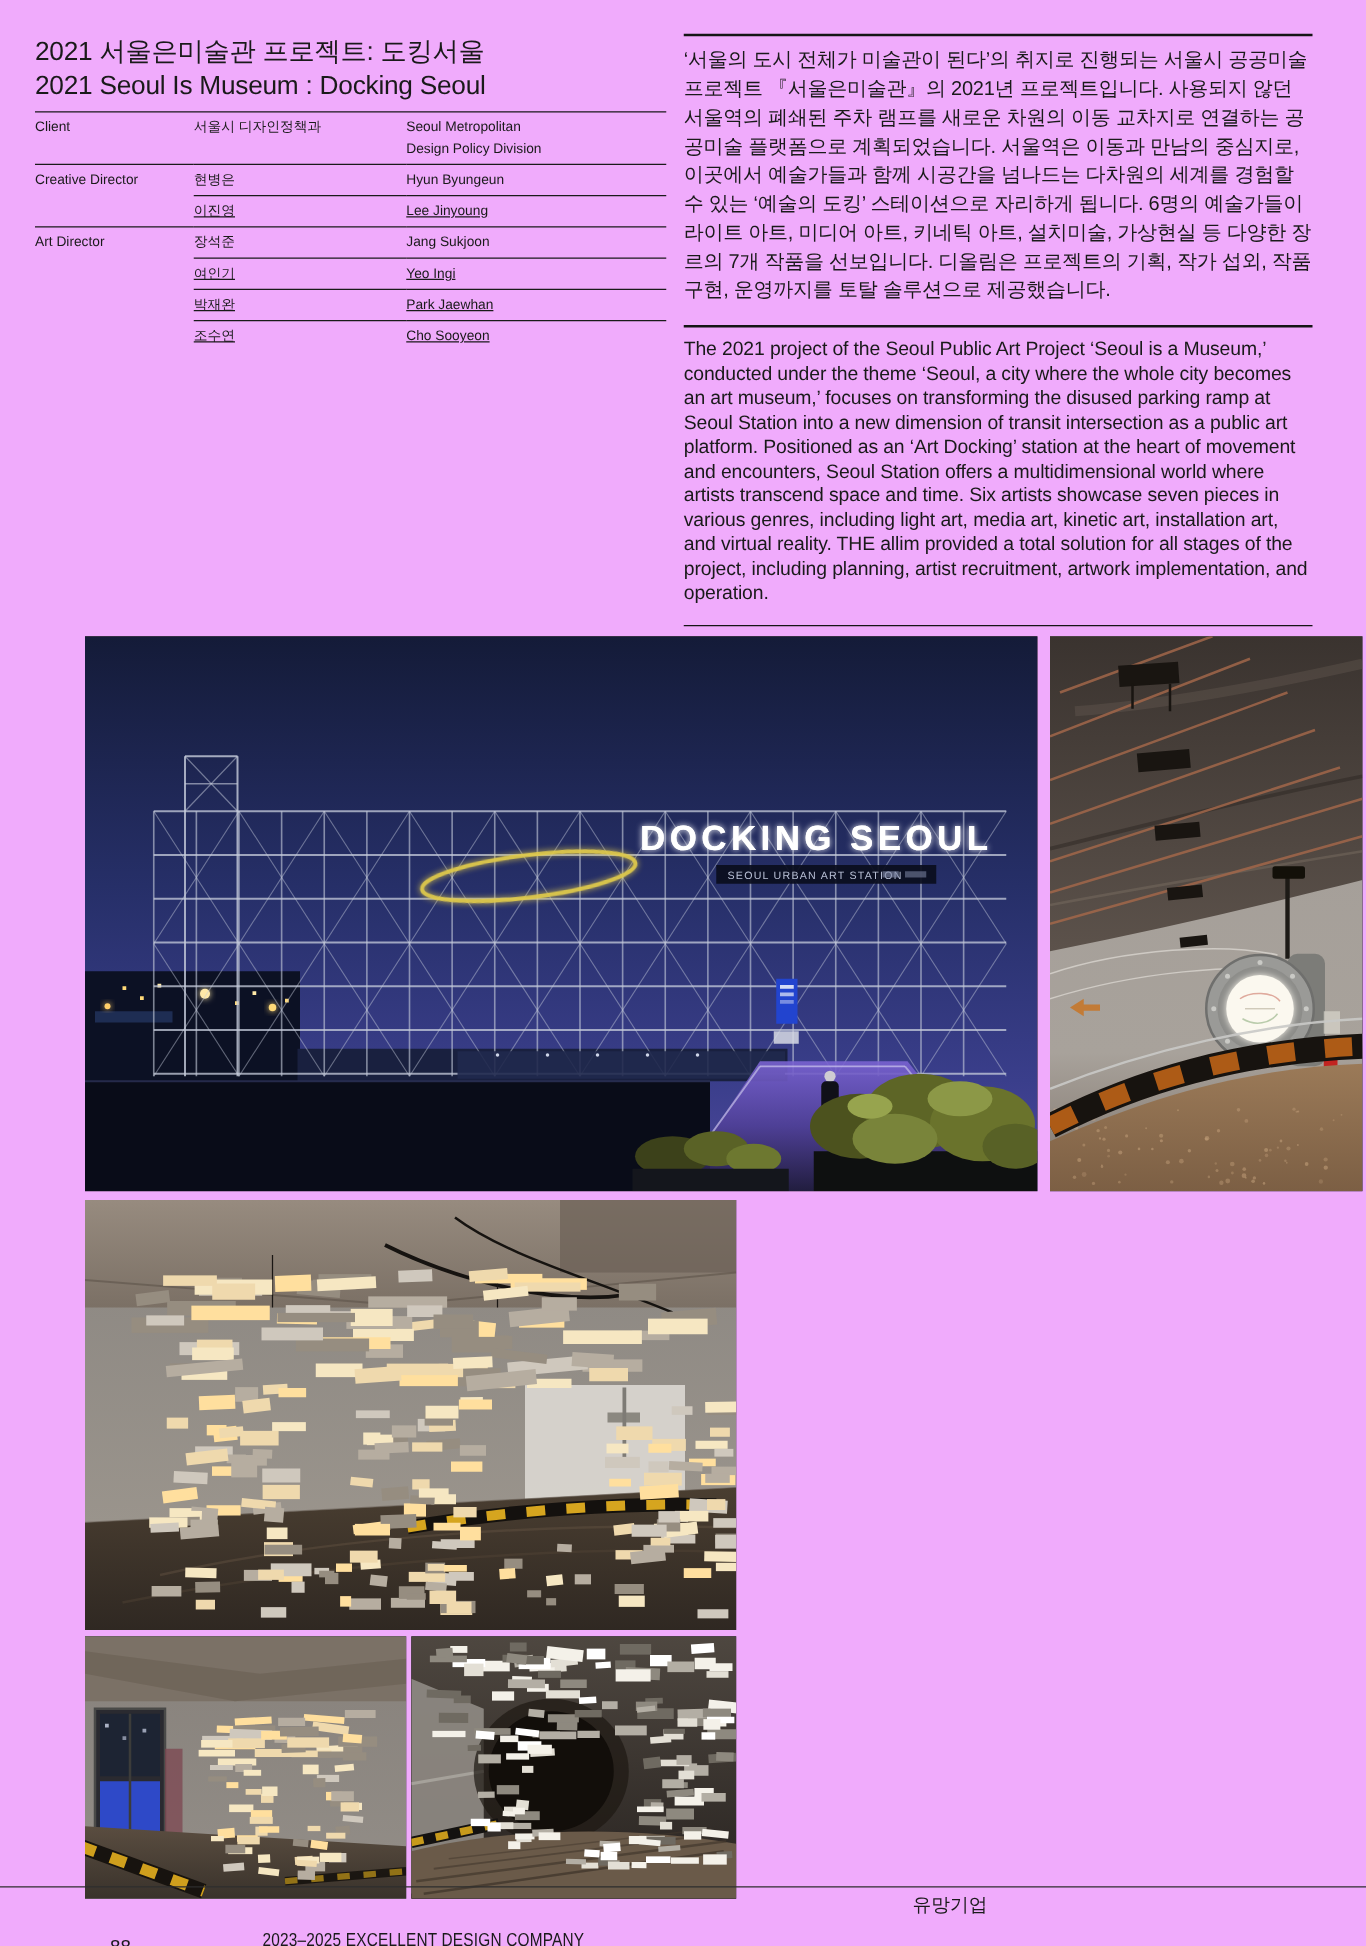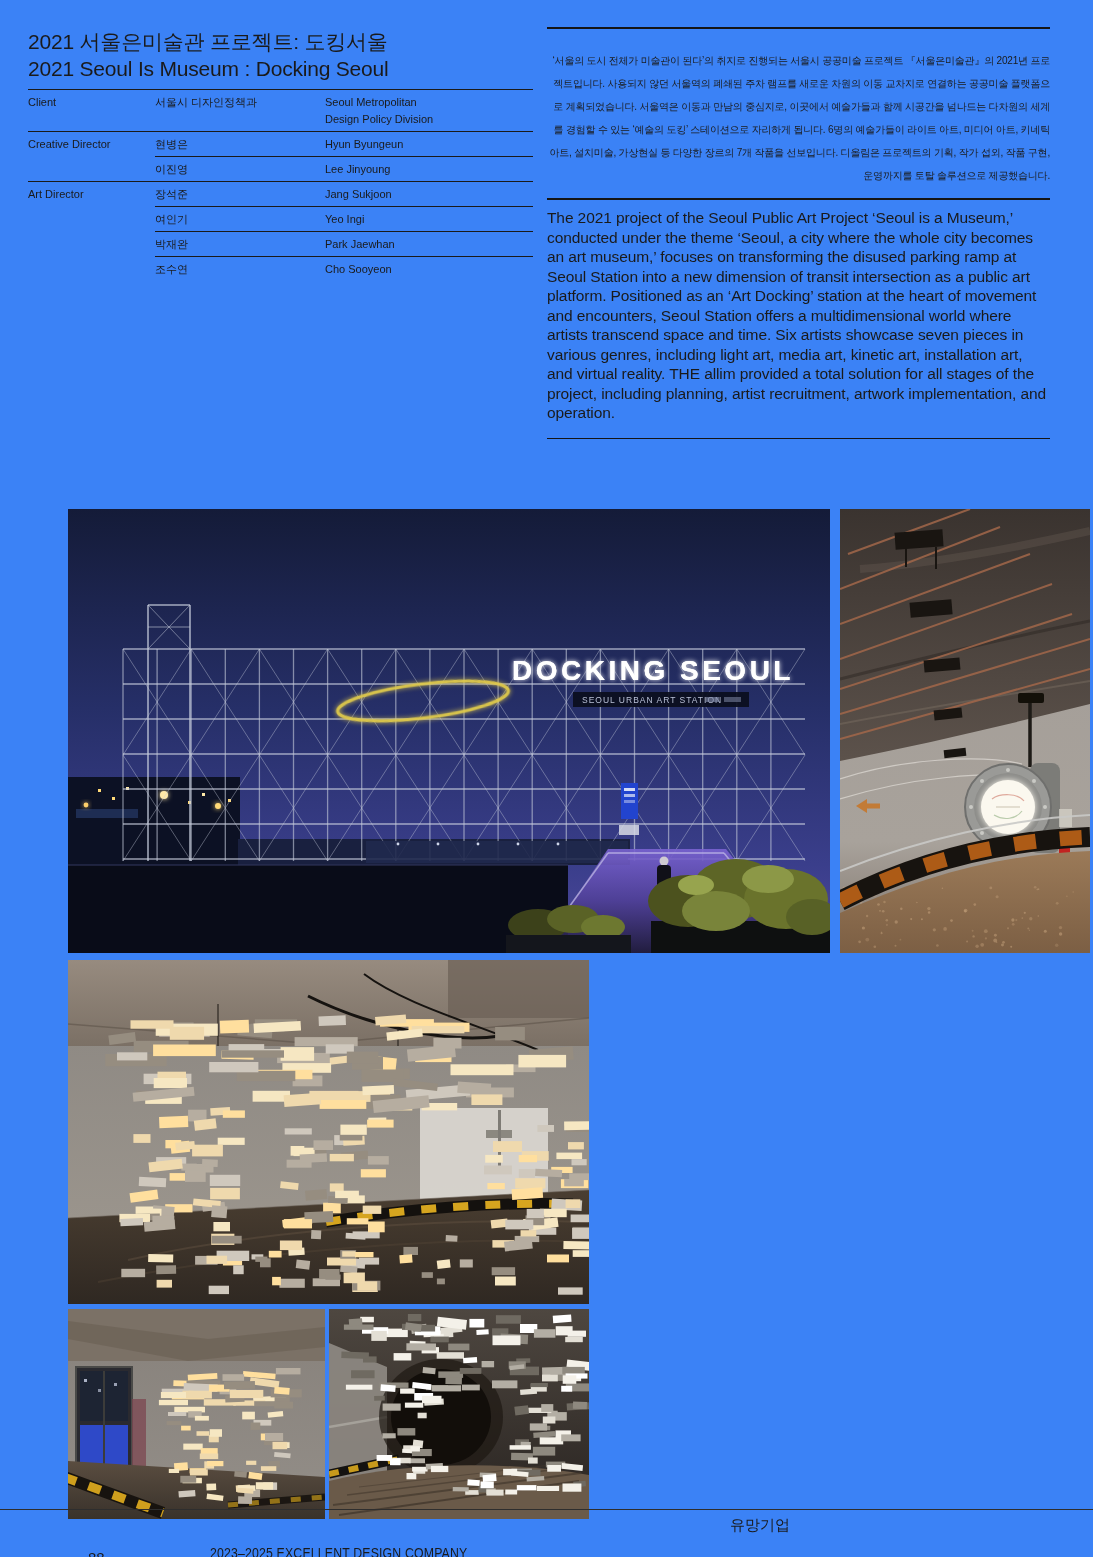--- a/index.html
+++ b/index.html
@@ -1,33 +1,33 @@
 <!DOCTYPE html>
 <html><head>
 <meta charset="utf-8">
 <style>
   html,body{margin:0;padding:0;}
   body{background:#d9d9d9;font-family:"Liberation Sans","DejaVu Sans",sans-serif;color:#1a1a1a;}
-  .page{position:relative;width:1093px;height:1557px;background:#3b82f6;margin:0 auto;overflow:hidden;}
+  .page{position:relative;width:1093px;height:1557px;background:#f0abfc;margin:0 auto;overflow:hidden;}
 
   
   .title-block{position:absolute;left:28px;top:28px;width:505px;}
   .title{font-size:21px;line-height:27px;font-weight:400;letter-spacing:-0.2px;white-space:nowrap;}
   .credits{margin-top:7px;border-top:1.5px solid #1a1a1a;}
   .credit-row{display:grid;grid-template-columns:127px 170px 1fr;}
   .credit-row .cell{font-size:11px;line-height:17px;padding:4px 0 3px;}
   .credit-row.major:not(.first) .cell{border-top:1.5px solid #1a1a1a;}
-  .credit-row.minor .cell-kr,.credit-row.minor .cell-en{border-top:1px solid #1a1a1a;}
+  .credit-row.minor .cell-kr,.credit-row.minor .cell-en{border-top:1px solid #1a1a1a;text-decoration:underline;}
   .cell-en{white-space:pre-line;}
 
   
   .desc-block{position:absolute;left:547px;top:27px;width:503px;}
   .rule{border-top:2px solid #151515;height:0;}
   .rule.thin{border-top-width:1.5px;}
-  .desc-kr{margin-top:20px;font-size:10px;line-height:23px;letter-spacing:-0.2px;text-align:right;}
+  .desc-kr{margin-top:8px;font-size:16px;line-height:23px;letter-spacing:-0.2px;}
   .desc-en{margin-top:8px;font-size:15.5px;line-height:19.5px;letter-spacing:-0.1px;}
   .desc-block .rule.mid{margin-top:11px;}
   .desc-block .rule.bottom{margin-top:7px;}
 
   
   .photo{position:absolute;overflow:hidden;background:#1b1b1b;}
   .photo svg{display:block;width:100%;height:100%;}
   .photo-main{left:28px;top:493px;width:762px;height:444px;}
   .photo-tunnel{left:800px;top:493px;width:250px;height:444px;}
   .photo-large{left:28px;top:944px;width:521px;height:344px;}

